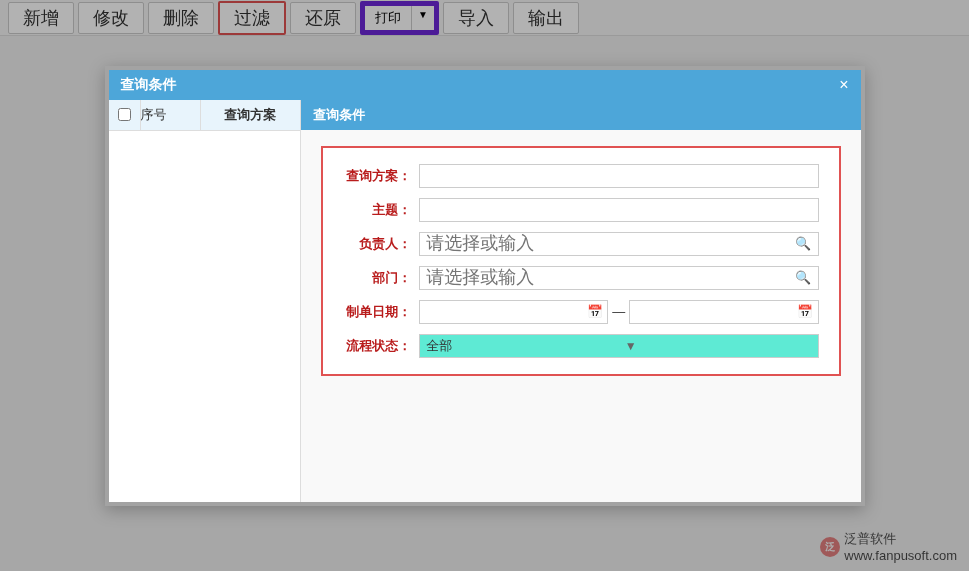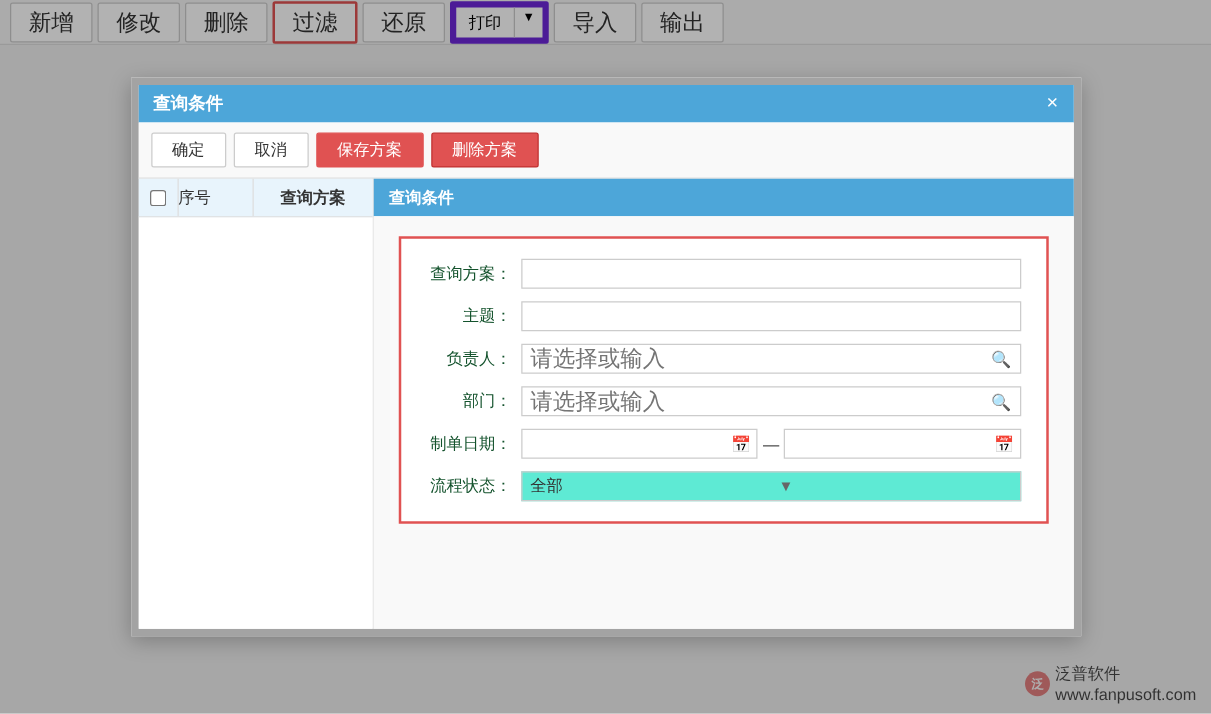--- a/index.html
+++ b/index.html
@@ -67,21 +67,21 @@
       background: rgba(0,0,0,0.3);
       display: flex;
       align-items: center;
       justify-content: center;
       z-index: 10;
     }
 
     
     .modal {
       background: #fff;
-      border: 6px solid #a3a3a3;
+      border: 4px solid #a3a3a3;
       box-shadow: 0 4px 16px rgba(0,0,0,0.25);
       width: 760px;
       min-height: 440px;
       display: flex;
       flex-direction: column;
     }
 
     
     .modal-header {
       background: #4da6d9;
@@ -210,23 +210,24 @@
       gap: 10px;
     }
     .form-row {
       display: flex;
       align-items: center;
       gap: 8px;
     }
     .form-label {
       width: 68px;
       text-align: right;
-      color: #14532d;
+      color: #b91c1c;
       font-size: 13px;
       flex-shrink: 0;
+      font-weight: bold;
     }
     .form-input {
       flex: 1;
       border: 1px solid #ccc;
       padding: 3px 6px;
       font-size: 13px;
       font-family: inherit;
       outline: none;
       height: 24px;
     }
@@ -349,26 +350,20 @@
 </div>
 
 <div class="modal-overlay">
   <div class="modal">
 
     <div class="modal-header">
       <span>查询条件</span>
       <button class="modal-close">×</button>
     </div>
 
-    <div class="modal-actions">
-      <button class="modal-action-btn">确定</button>
-      <button class="modal-action-btn">取消</button>
-      <button class="modal-action-btn primary">保存方案</button>
-      <button class="modal-action-btn secondary">删除方案</button>
-    </div>
 
     <div class="modal-body">
 
       <div class="left-panel">
         <div class="left-table-header">
           <div class="col-check">
             <input type="checkbox" style="">
           </div>
           <div class="col-num">
             <span>序号</span>

